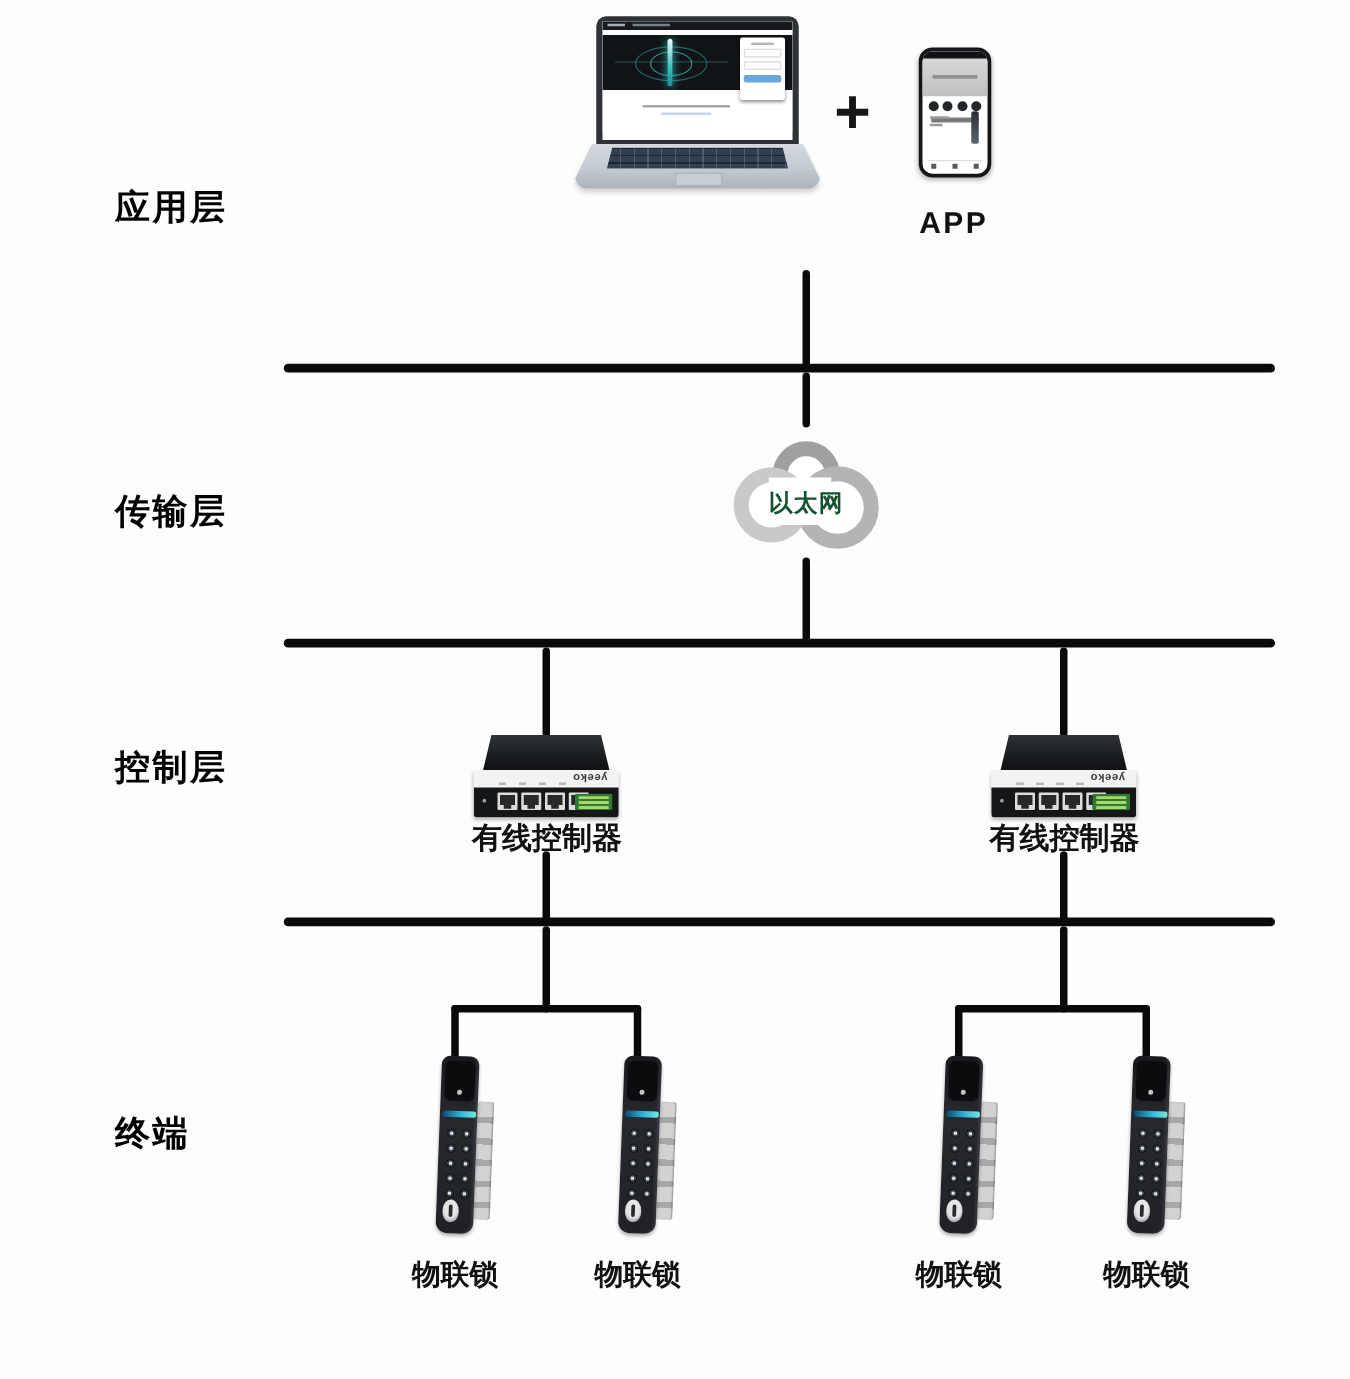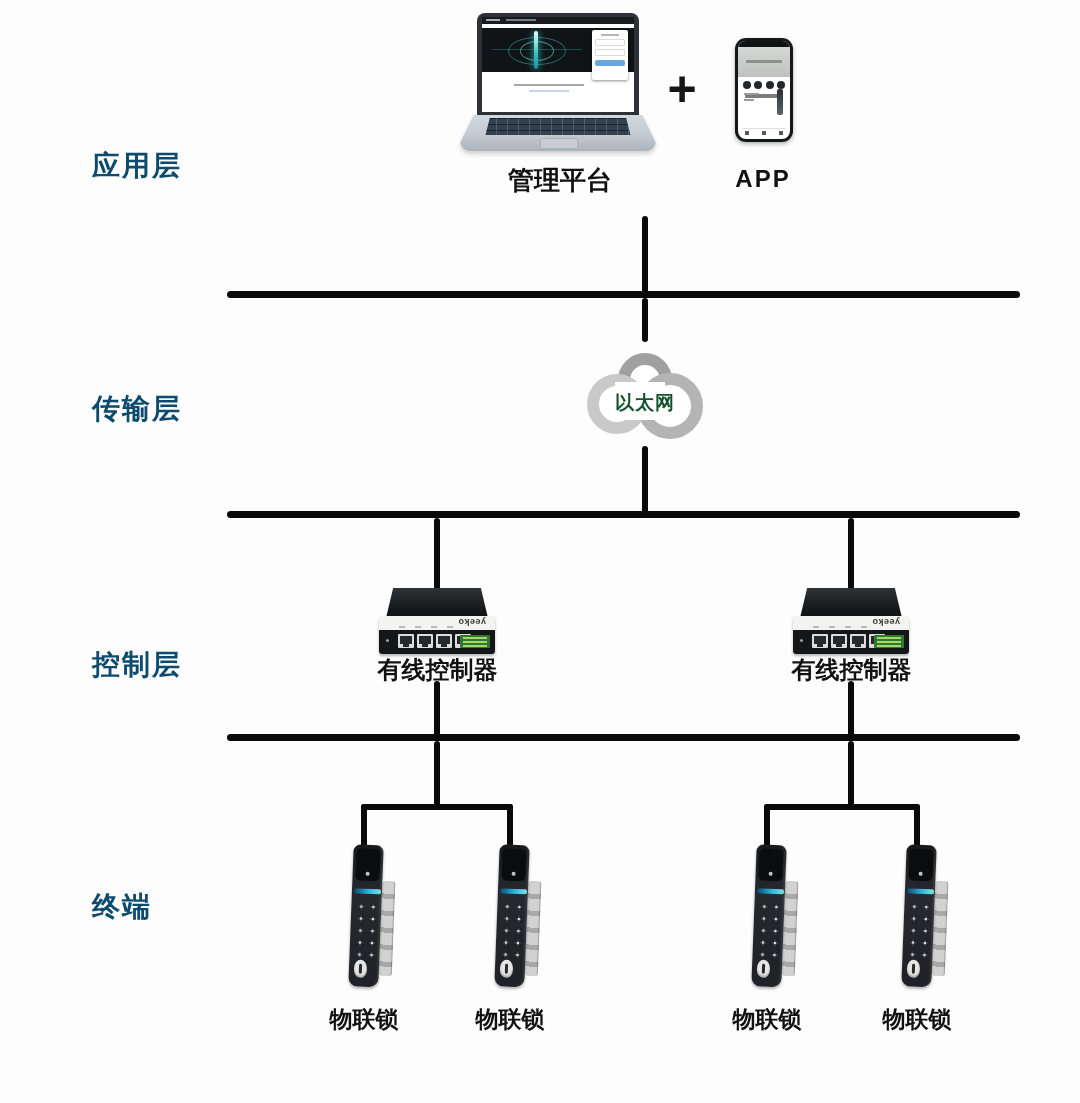--- a/index.html
+++ b/index.html
@@ -4,21 +4,21 @@
 <style>
   html,body{margin:0;padding:0;background:#ffffff;}
   #canvas{
     position:relative;width:1080px;height:1103px;margin:0 auto;
     background:#fdfdfd;overflow:hidden;
     font-family:"Liberation Sans","DejaVu Sans",sans-serif;
     color:#141414;
   }
   
   .lbl{position:absolute;white-space:nowrap;}
-  .layer-lbl{font-size:28px;font-weight:600;letter-spacing:2px;color:#0c4a6e;}
+  .layer-lbl{font-size:28px;font-weight:600;letter-spacing:2px;color:#000000;}
   .dev-lbl{font-weight:600;color:#111;text-align:center;}
   
   .vline{position:absolute;width:6px;background:#0a0a0a;border-radius:3px;}
   .hline{position:absolute;height:6px;background:#0a0a0a;border-radius:3px;}
   .bus{height:7px;border-radius:4px;}
   
   .laptop{position:absolute;left:460px;top:13px;width:196px;height:140px;}
   .lap-screen{position:absolute;left:17px;top:0;width:162px;height:104px;background:#2e3236;
     border-radius:8px 8px 2px 2px;padding:4px 5px 5px;box-sizing:border-box;}
   .lap-display{width:100%;height:100%;background:#fff;overflow:hidden;position:relative;}
@@ -112,21 +112,21 @@
     border-radius:50% 50% 45% 45%;box-shadow:inset 0 -2px 2px rgba(0,0,0,.25);}
   .lock-cyl::after{content:"";position:absolute;left:5px;top:4px;width:3px;height:10px;background:#2a2a2a;border-radius:2px;}
 </style>
 </head>
 <body>
 
 <div id="canvas">
 
   <div class="lbl layer-lbl" style="left:92px;top:147px;">应用层</div>
   <div class="lbl layer-lbl" style="left:92px;top:390px;">传输层</div>
-  <div class="lbl layer-lbl" style="left:92px;top:646px;">控制层</div>
+  <div class="lbl layer-lbl" style="left:92px;top:595px;">控制层</div>
   <div class="lbl layer-lbl" style="left:92px;top:888px;">终端</div>
 
   <div class="vline" style="left:642px;top:216px;height:80px;"></div>
   <div class="hline bus" style="left:227px;top:291px;width:793px;"></div>
   <div class="vline" style="left:642px;top:298px;height:44px;"></div>
   <div class="vline" style="left:642px;top:446px;height:68px;"></div>
   <div class="hline bus" style="left:227px;top:511px;width:793px;"></div>
   <div class="vline" style="left:434px;top:518px;height:72px;"></div>
   <div class="vline" style="left:848px;top:518px;height:72px;"></div>
   <div class="vline" style="left:434px;top:681px;height:56px;"></div>
@@ -188,21 +188,20 @@
       <div class="ph-line" style="top:52px;"></div>
       <div class="ph-line" style="top:58px;width:10px;"></div>
       <div class="ph-nav">
         <i></i>
         <i></i>
         <i></i>
       </div>
     </div>
   </div>
 
-  <div class="lbl dev-lbl" style="left:490px;top:163px;width:140px;font-size:26px;">管理平台</div>
   <div class="lbl dev-lbl" style="left:723px;top:165px;width:80px;font-size:24px;letter-spacing:2px;">APP</div>
 
   <svg class="cloud" viewBox="0 0 136 104">
     <circle cx="68" cy="34" r="21" fill="#ffffff" stroke="#a0a0a0" stroke-width="12"></circle>
     <circle cx="93" cy="60" r="27" fill="#ffffff" stroke="#b4b4b4" stroke-width="12"></circle>
     <circle cx="40" cy="58" r="24" fill="#ffffff" stroke="#c9c9c9" stroke-width="12"></circle>
     <rect x="38" y="36" width="50" height="38" fill="#ffffff"></rect>
   </svg>
   <div class="cloud-lbl">以太网</div>
 

